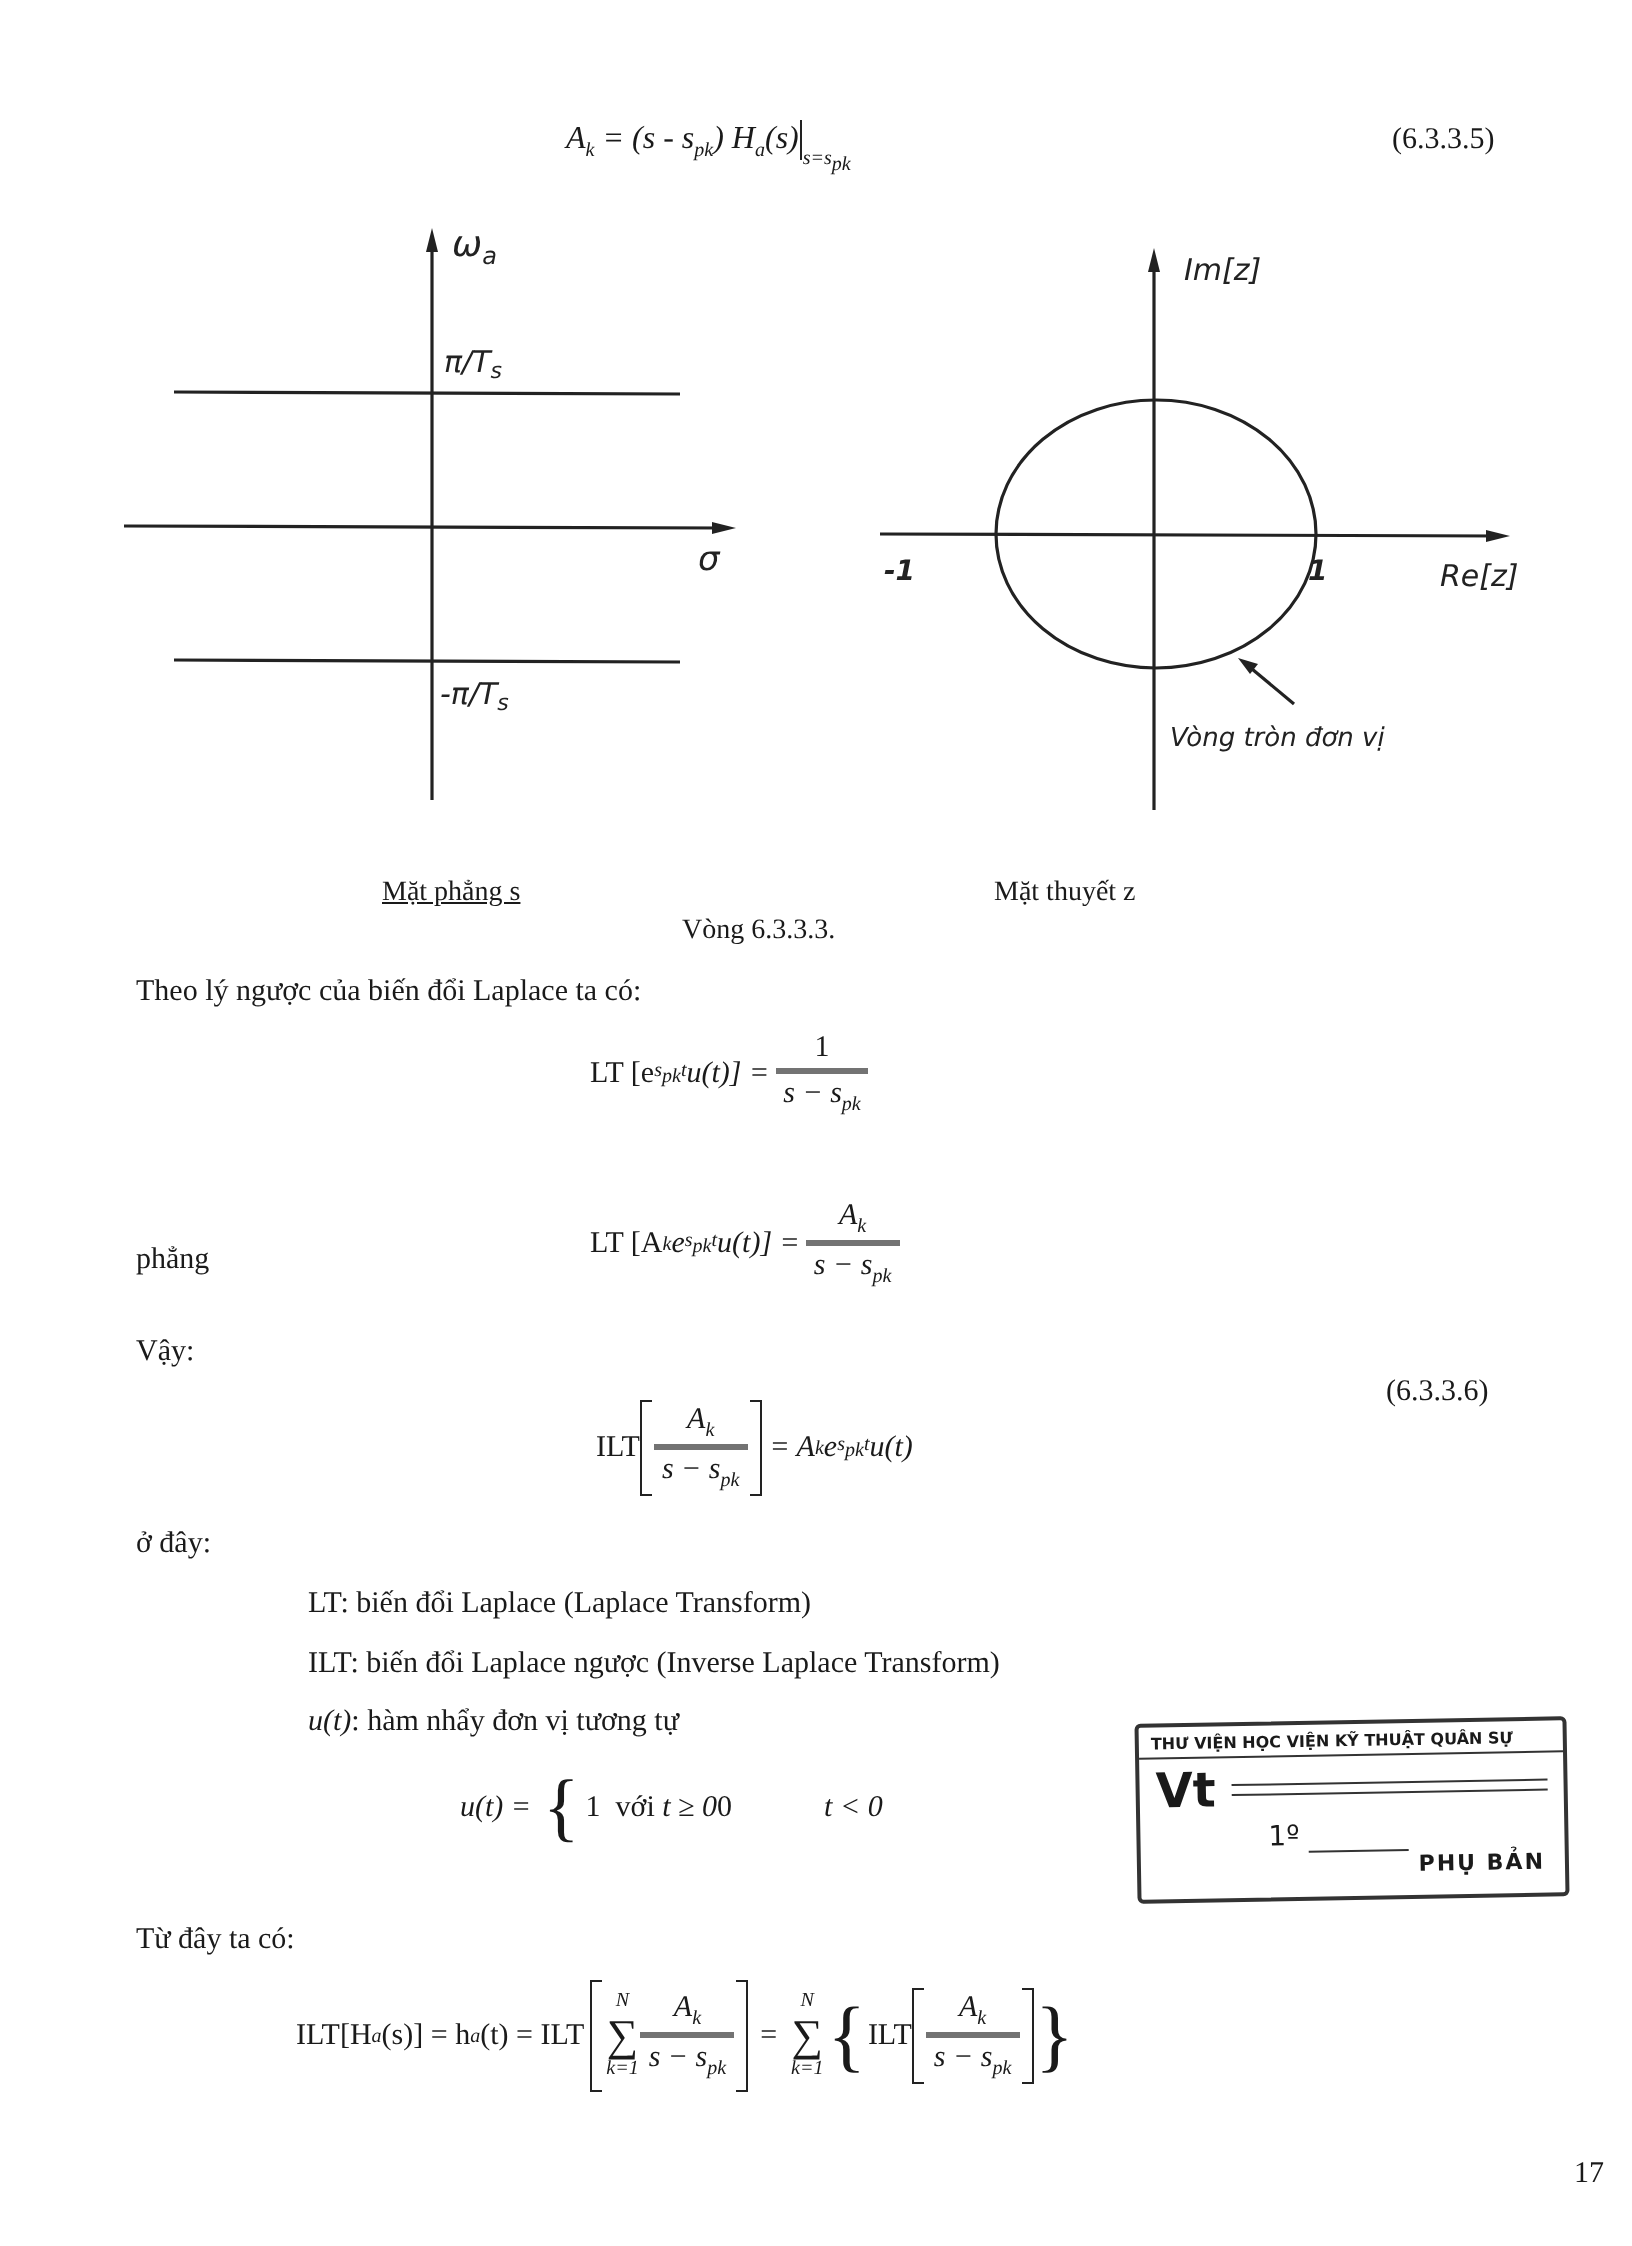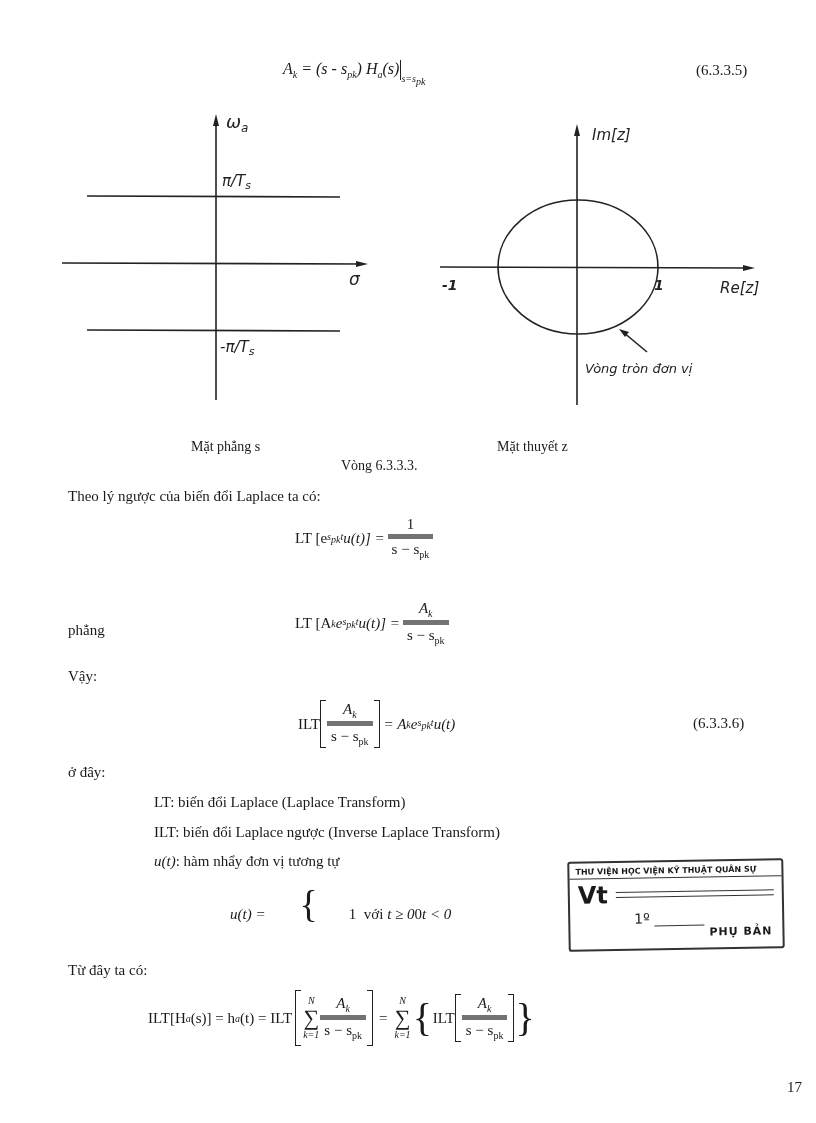--- a/index.html
+++ b/index.html
@@ -4,21 +4,21 @@
 <style>
   html, body { margin:0; padding:0; background:#ffffff; }
   body { width:816px; height:1123px; position:relative; overflow:hidden;
          font-family:"Liberation Serif","DejaVu Serif",serif; color:#1a1a1a; }
   .abs { position:absolute; }
   .txt { font-size:15px; line-height:18px; white-space:nowrap; }
   .it { font-style:italic; }
   .math { font-family:"Liberation Serif","DejaVu Serif",serif; font-size:15px; white-space:nowrap; }
   .frac { display:inline-flex; flex-direction:column; align-items:center; vertical-align:middle; margin:0 3px; }
   .frac .num { padding:0 4px 1px; font-style:italic; }
-  .frac .den { border-top:5px solid #737373; padding:2px 4px 0; }
+  .frac .den { border-top:3px solid #737373; padding:2px 4px 0; font-style:italic; }
   sub, sup { font-size:10px; }
   .bracket { display:inline-block; vertical-align:middle; border:1.3px solid #222; height:46px; width:5px; }
   .lb { border-right:none; margin-right:1px; }
   .rb { border-left:none; margin-left:1px; }
   .stamp { border:2px solid #333; border-radius:3px; transform:rotate(-1deg); font-family:"DejaVu Sans",sans-serif; }
 </style>
 </head>
 <body>
 
 <div class="abs math" style="left:283px;top:60px;font-size:16px;">
@@ -52,21 +52,21 @@
   <polygon points="177,24 174,36 180,36" fill="#222"></polygon>
   <polygon points="355,168 343,165 343,171" fill="#222"></polygon>
   <polygon points="219,229 229,232 225,237" fill="#222"></polygon>
   <text x="192" y="40" font-family="DejaVu Sans, sans-serif" font-style="italic" font-size="15" fill="#222">Im[z]</text>
   <text x="42" y="190" font-family="DejaVu Sans, sans-serif" font-style="italic" font-weight="bold" font-size="14" fill="#222">-1</text>
   <text x="254" y="190" font-family="DejaVu Sans, sans-serif" font-style="italic" font-weight="bold" font-size="14" fill="#222">1</text>
   <text x="320" y="193" font-family="DejaVu Sans, sans-serif" font-style="italic" font-size="15" fill="#222">Re[z]</text>
   <text x="185" y="273" font-family="DejaVu Sans, sans-serif" font-style="italic" font-size="13" fill="#222">Vòng tròn đơn vị</text>
 </svg>
 
-<div class="abs txt" style="left:191px;top:438px;font-size:14px;">Mặt phẳng s</div>
+<div class="abs txt" style="left:191px;top:438px;font-size:14px;text-decoration:underline;">Mặt phẳng s</div>
 <div class="abs txt" style="left:497px;top:438px;font-size:14px;">Mặt thuyết z</div>
 <div class="abs txt" style="left:341px;top:457px;font-size:14px;">Vòng 6.3.3.3.</div>
 
 <div class="abs txt" style="left:68px;top:487px;">Theo lý ngược của biến đổi Laplace ta có:</div>
 
 <div class="abs math" style="left:295px;top:516px;display:flex;align-items:center;">
   <span>LT [e</span>
     <sup class="it" style="vertical-align:8px;"><span>s</span><sub>pk</sub><span>t</span></sup>
   <span class="it"> u(t)] =</span>
   <span class="frac">
@@ -97,34 +97,34 @@
     <span class="num"><span>A</span><sub>k</sub></span>
     <span class="den"><span>s − s</span><sub>pk</sub></span>
   </span>
   <span class="bracket rb"></span>
   <span style="margin-left:4px;" class="it">= A</span>
     <sub class="it">k</sub>
     <span class="it">e</span>
     <sup class="it" style="vertical-align:8px;"><span>s</span><sub>pk</sub><span>t</span></sup>
     <span class="it"> u(t)</span>
 </div>
-<div class="abs math" style="left:693px;top:715px;">(6.3.3.6)</div>
+<div class="abs math" style="left:693px;top:688px;">(6.3.3.6)</div>
 
 <div class="abs txt" style="left:68px;top:763px;">ở đây:</div>
 
 <div class="abs txt" style="left:154px;top:793px;">LT: biến đổi Laplace (Laplace Transform)</div>
 <div class="abs txt" style="left:154px;top:823px;">ILT: biến đổi Laplace ngược (Inverse Laplace Transform)</div>
 <div class="abs txt" style="left:154px;top:852px;"><span class="it">u(t)</span><span>: hàm nhẩy đơn vị tương tự</span></div>
 
-<div class="abs math" style="left:230px;top:885px;display:flex;align-items:flex-end;gap:28px;">
+<div class="abs math" style="left:230px;top:885px;display:flex;align-items:center;">
   <span class="it">u(t) =</span>
   <span style="font-size:38px;line-height:38px;margin:0 3px 0 6px;font-weight:100;">{</span>
   <div style="display:flex;flex-direction:row;line-height:18px;">
     <div><span>1</span>&nbsp;&nbsp;<span>với</span> <span class="it">t ≥ 0</span></div>
-    <div><span>0</span><span class="it" style="">t &lt; 0</span></div>
+    <div><span>0</span><span class="it" style="margin-left:46px;">t &lt; 0</span></div>
   </div>
 </div>
 
 <div class="abs stamp" style="left:568px;top:860px;width:212px;height:86px;">
   <div style="font-size:8px;font-weight:bold;padding:4px 6px 2px;border-bottom:1px solid #333;white-space:nowrap;overflow:hidden;">THƯ VIỆN HỌC VIỆN KỸ THUẬT QUÂN SỰ</div>
   <div style="display:flex;align-items:center;padding:2px 8px;">
     <span style="font-size:24px;font-weight:bold;">Vt</span>
     <span style="flex:1;margin-left:8px;border-top:1.5px solid #333;border-bottom:1.5px solid #333;height:4px;"></span>
   </div>
   <div style="display:flex;align-items:flex-end;padding:0 8px;">

